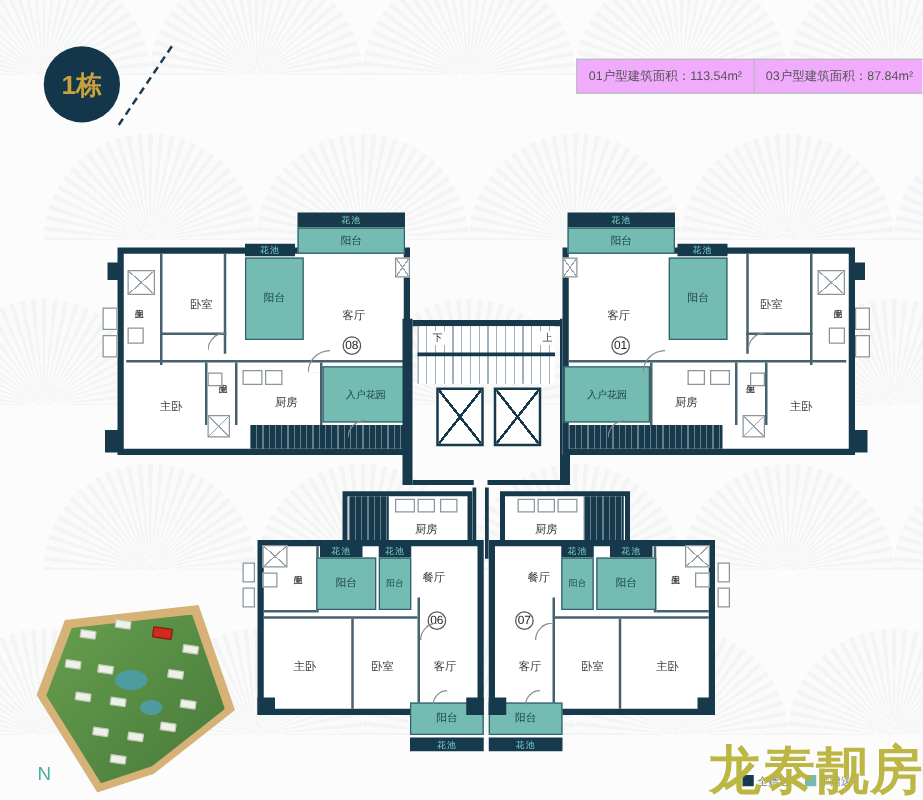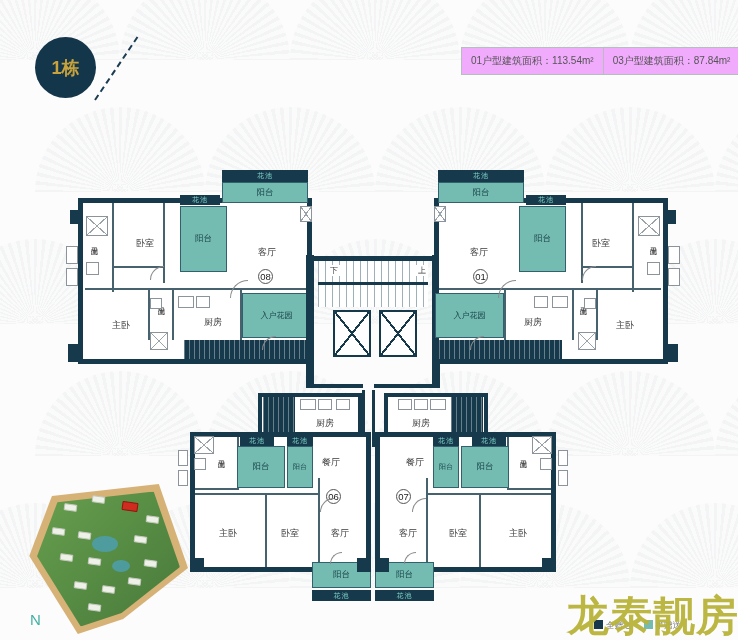--- a/index.html
+++ b/index.html
@@ -27,21 +27,21 @@
   .stairs{position:absolute;background:repeating-linear-gradient(90deg,#9fb0ba 0 1px,#fff 1px 7px)}
   .elev{position:absolute;border:2px solid #17394c;
         background:linear-gradient(to top right,transparent calc(50% - 1px),#17394c calc(50% - 1px) calc(50% + 1px),transparent calc(50% + 1px)),
                    linear-gradient(to bottom right,transparent calc(50% - 1px),#17394c calc(50% - 1px) calc(50% + 1px),transparent calc(50% + 1px)),#fff}
   .fx{position:absolute;background:#fff;border:1px solid #8a949a}
   .fxx{position:absolute;border:1px solid #8a949a;
        background:linear-gradient(to top right,transparent calc(50% - .5px),#9aa3a9 calc(50% - .5px) calc(50% + .5px),transparent calc(50% + .5px)),
                   linear-gradient(to bottom right,transparent calc(50% - .5px),#9aa3a9 calc(50% - .5px) calc(50% + .5px),transparent calc(50% + .5px)),#fff}
   .arc{position:absolute;border:1px solid #8b8b8b;border-width:1px 0 0 1px;border-radius:100% 0 0 0}
   .badge{position:absolute;left:35px;top:37px;width:61px;height:61px;border-radius:50%;background:#14364b;
-         color:#c8a23c;font-weight:bold;font-size:18px;display:flex;align-items:center;justify-content:center}
+         color:#c8a23c;font-weight:bold;font-size:21px;display:flex;align-items:center;justify-content:center}
   .dash{position:absolute;left:95px;top:99px;width:76px;border-top:2px dashed #1c3c52;
         transform:rotate(-56deg);transform-origin:left center}
   .title{position:absolute;left:101px;top:58px;font-size:30px;font-weight:800;color:#1c3c52;letter-spacing:5px}
   .brand{position:absolute;left:214px;top:64px;font-size:12.5px;font-weight:bold;color:#9ba0a3;
          letter-spacing:1.5px;line-height:15px}
   #tbl{left:461px;top:47px;border-collapse:collapse;background:#f0abfc}
   #tbl td{border:1px solid #b7bcbf;font-size:10px;color:#555;padding:6px 9px;white-space:nowrap}
   #site{left:26px;top:484px;width:162px;height:150px}
   .road{position:absolute;inset:0;background:#d6b277;
         clip-path:polygon(16% 8%,82% 0,100% 56%,60% 90%,32% 100%,2% 48%)}
@@ -95,21 +95,21 @@
 
   <table id="tbl">
     <tbody>
         <tr>
       <td>01户型建筑面积：113.54m²</td>
       <td>03户型建筑面积：87.84m²</td>
     </tr>
   </tbody>
     </table>
 
-  <div id="plan" style="left:0;top:150px;width:618px;height:470px">
+  <div id="plan" style="left:16px;top:150px;width:618px;height:470px">
 
     <div class="env" style="left:78px;top:48px;width:234px;height:166px"></div>
     <div class="bar" style="left:222px;top:20px;width:86px;height:12px">花池</div>
     <div class="teal" style="left:222px;top:32px;width:86px;height:21px">阳台</div>
     <div class="bar" style="left:180px;top:45px;width:40px;height:10px">花池</div>
     <div class="teal" style="left:180px;top:56px;width:47px;height:66px">阳台</div>
     <div class="teal" style="left:242px;top:143px;width:69px;height:45px;font-size:8px">入户花园</div>
     <div class="part" style="left:112px;top:53px;width:2px;height:89px"></div>
     <div class="part" style="left:163px;top:53px;width:2px;height:80px"></div>
     <div class="part" style="left:112px;top:116px;width:53px;height:2px"></div>

